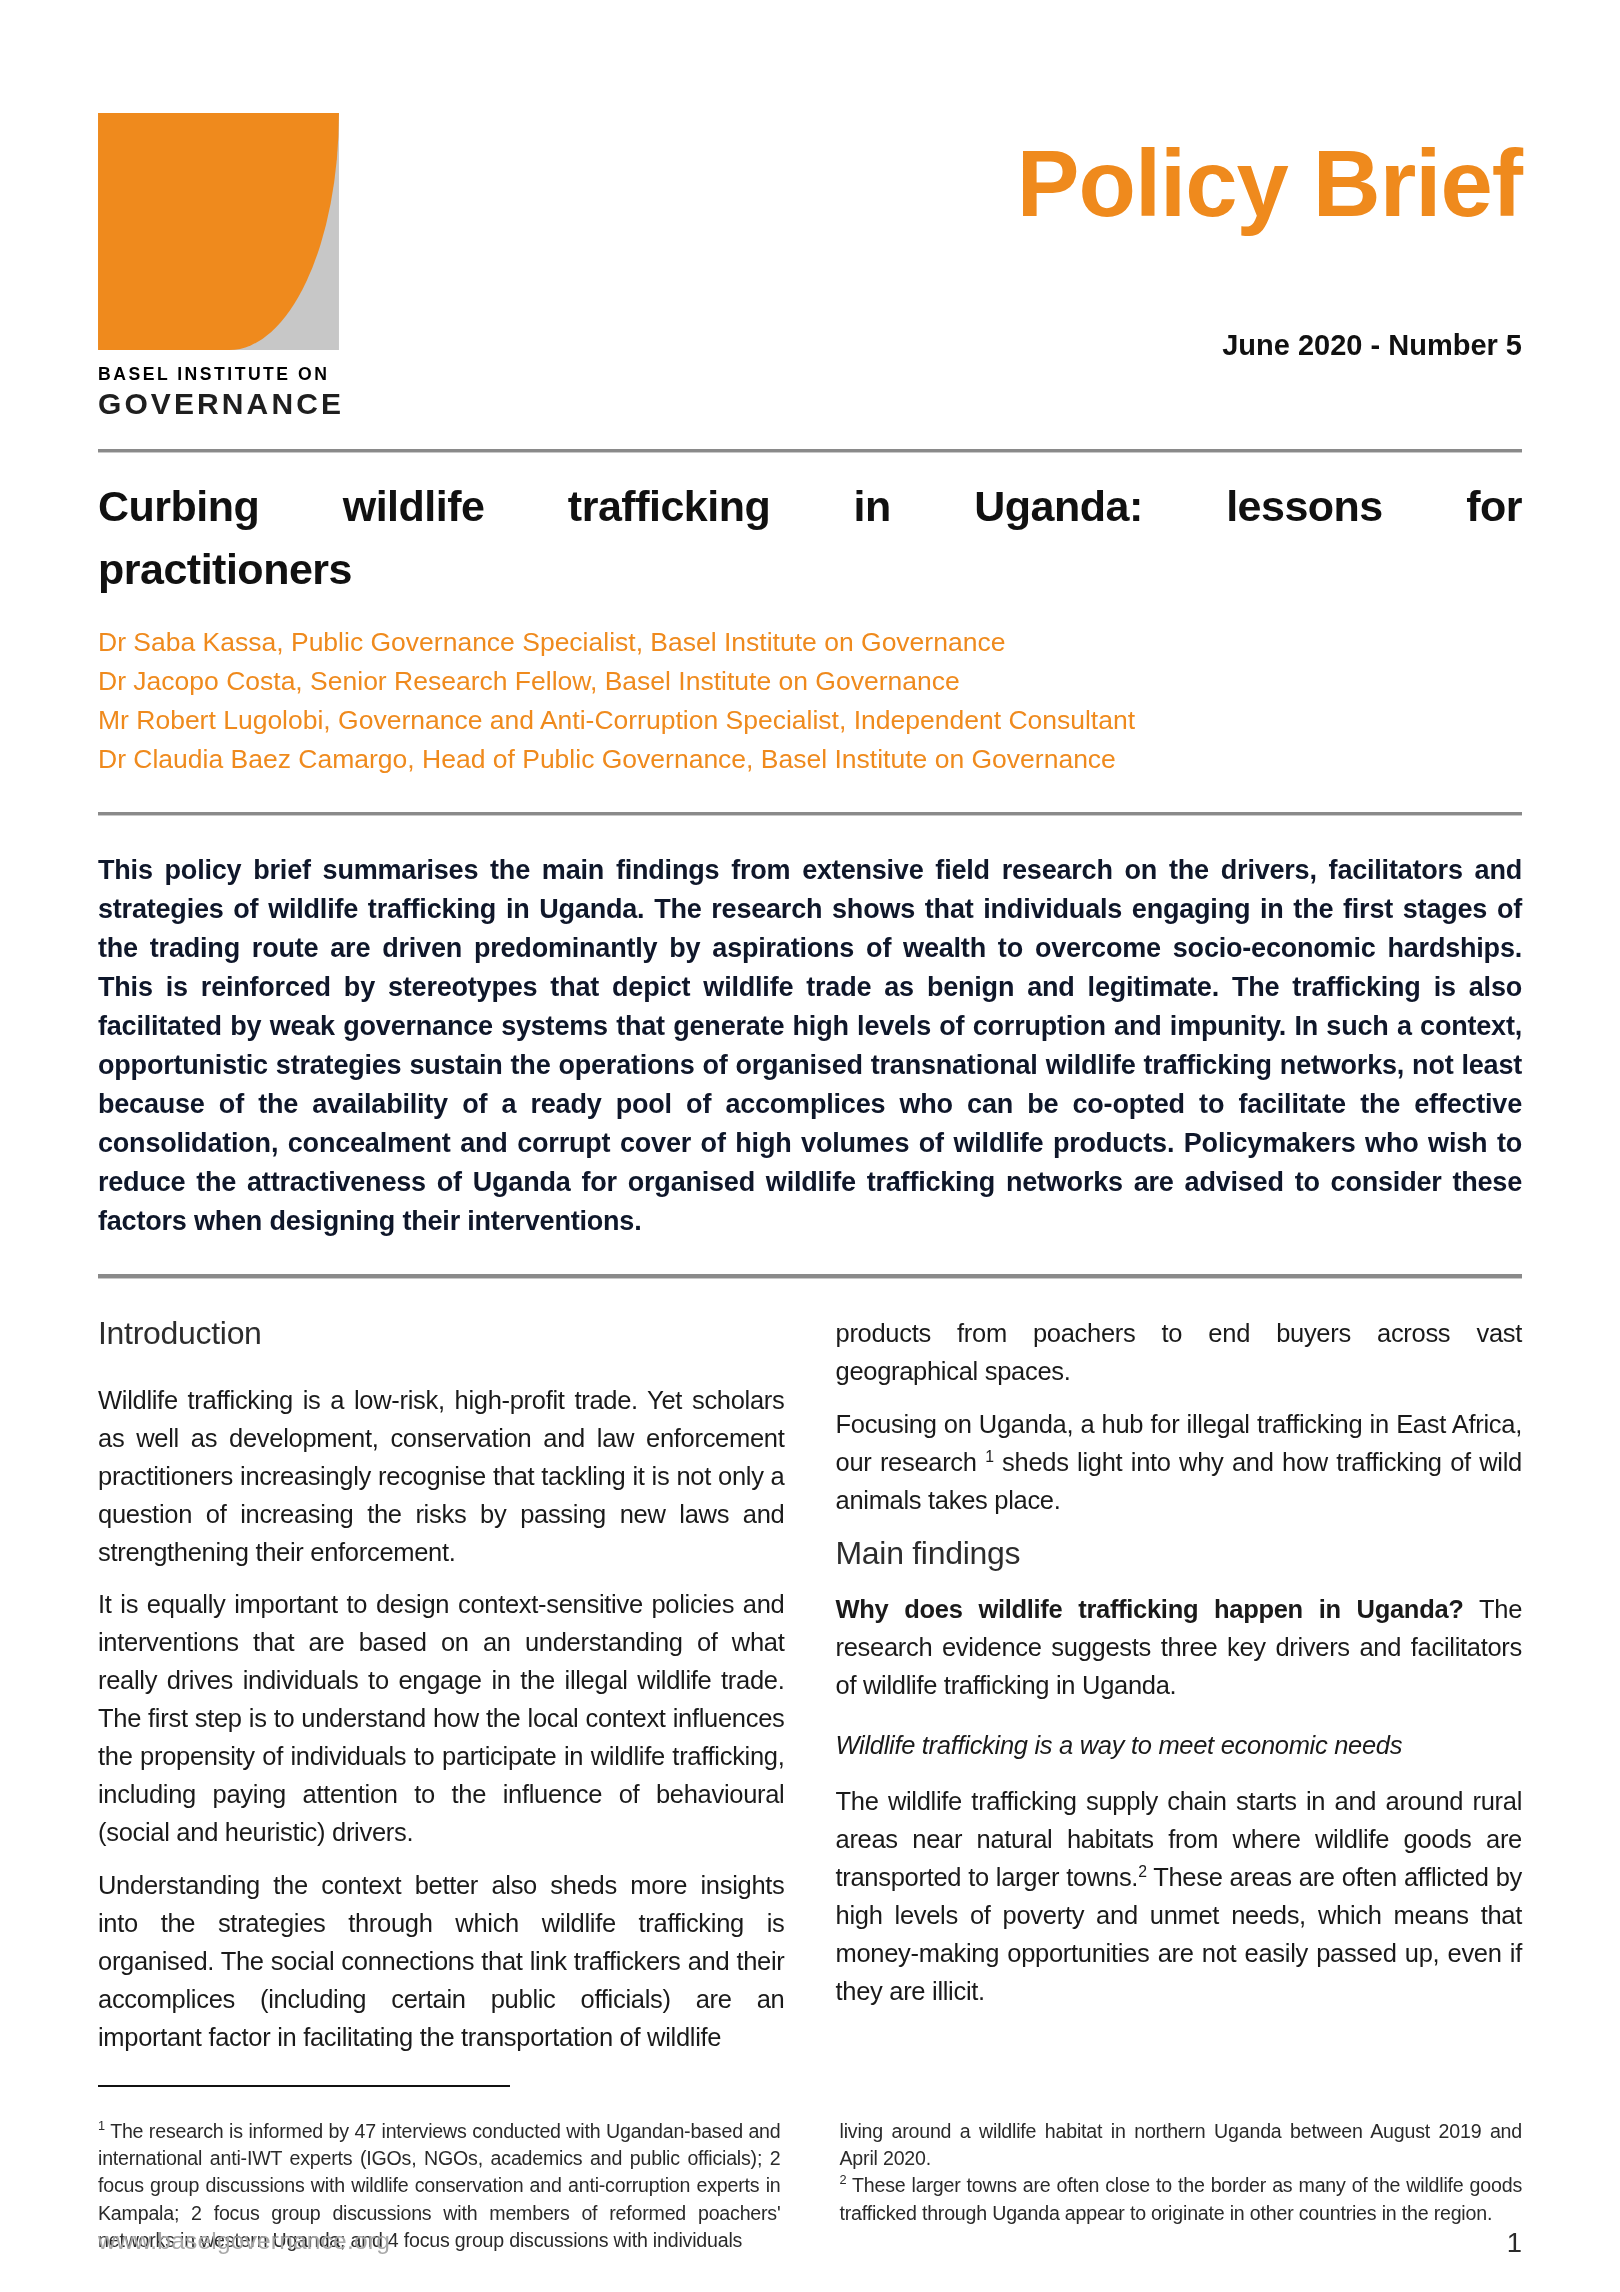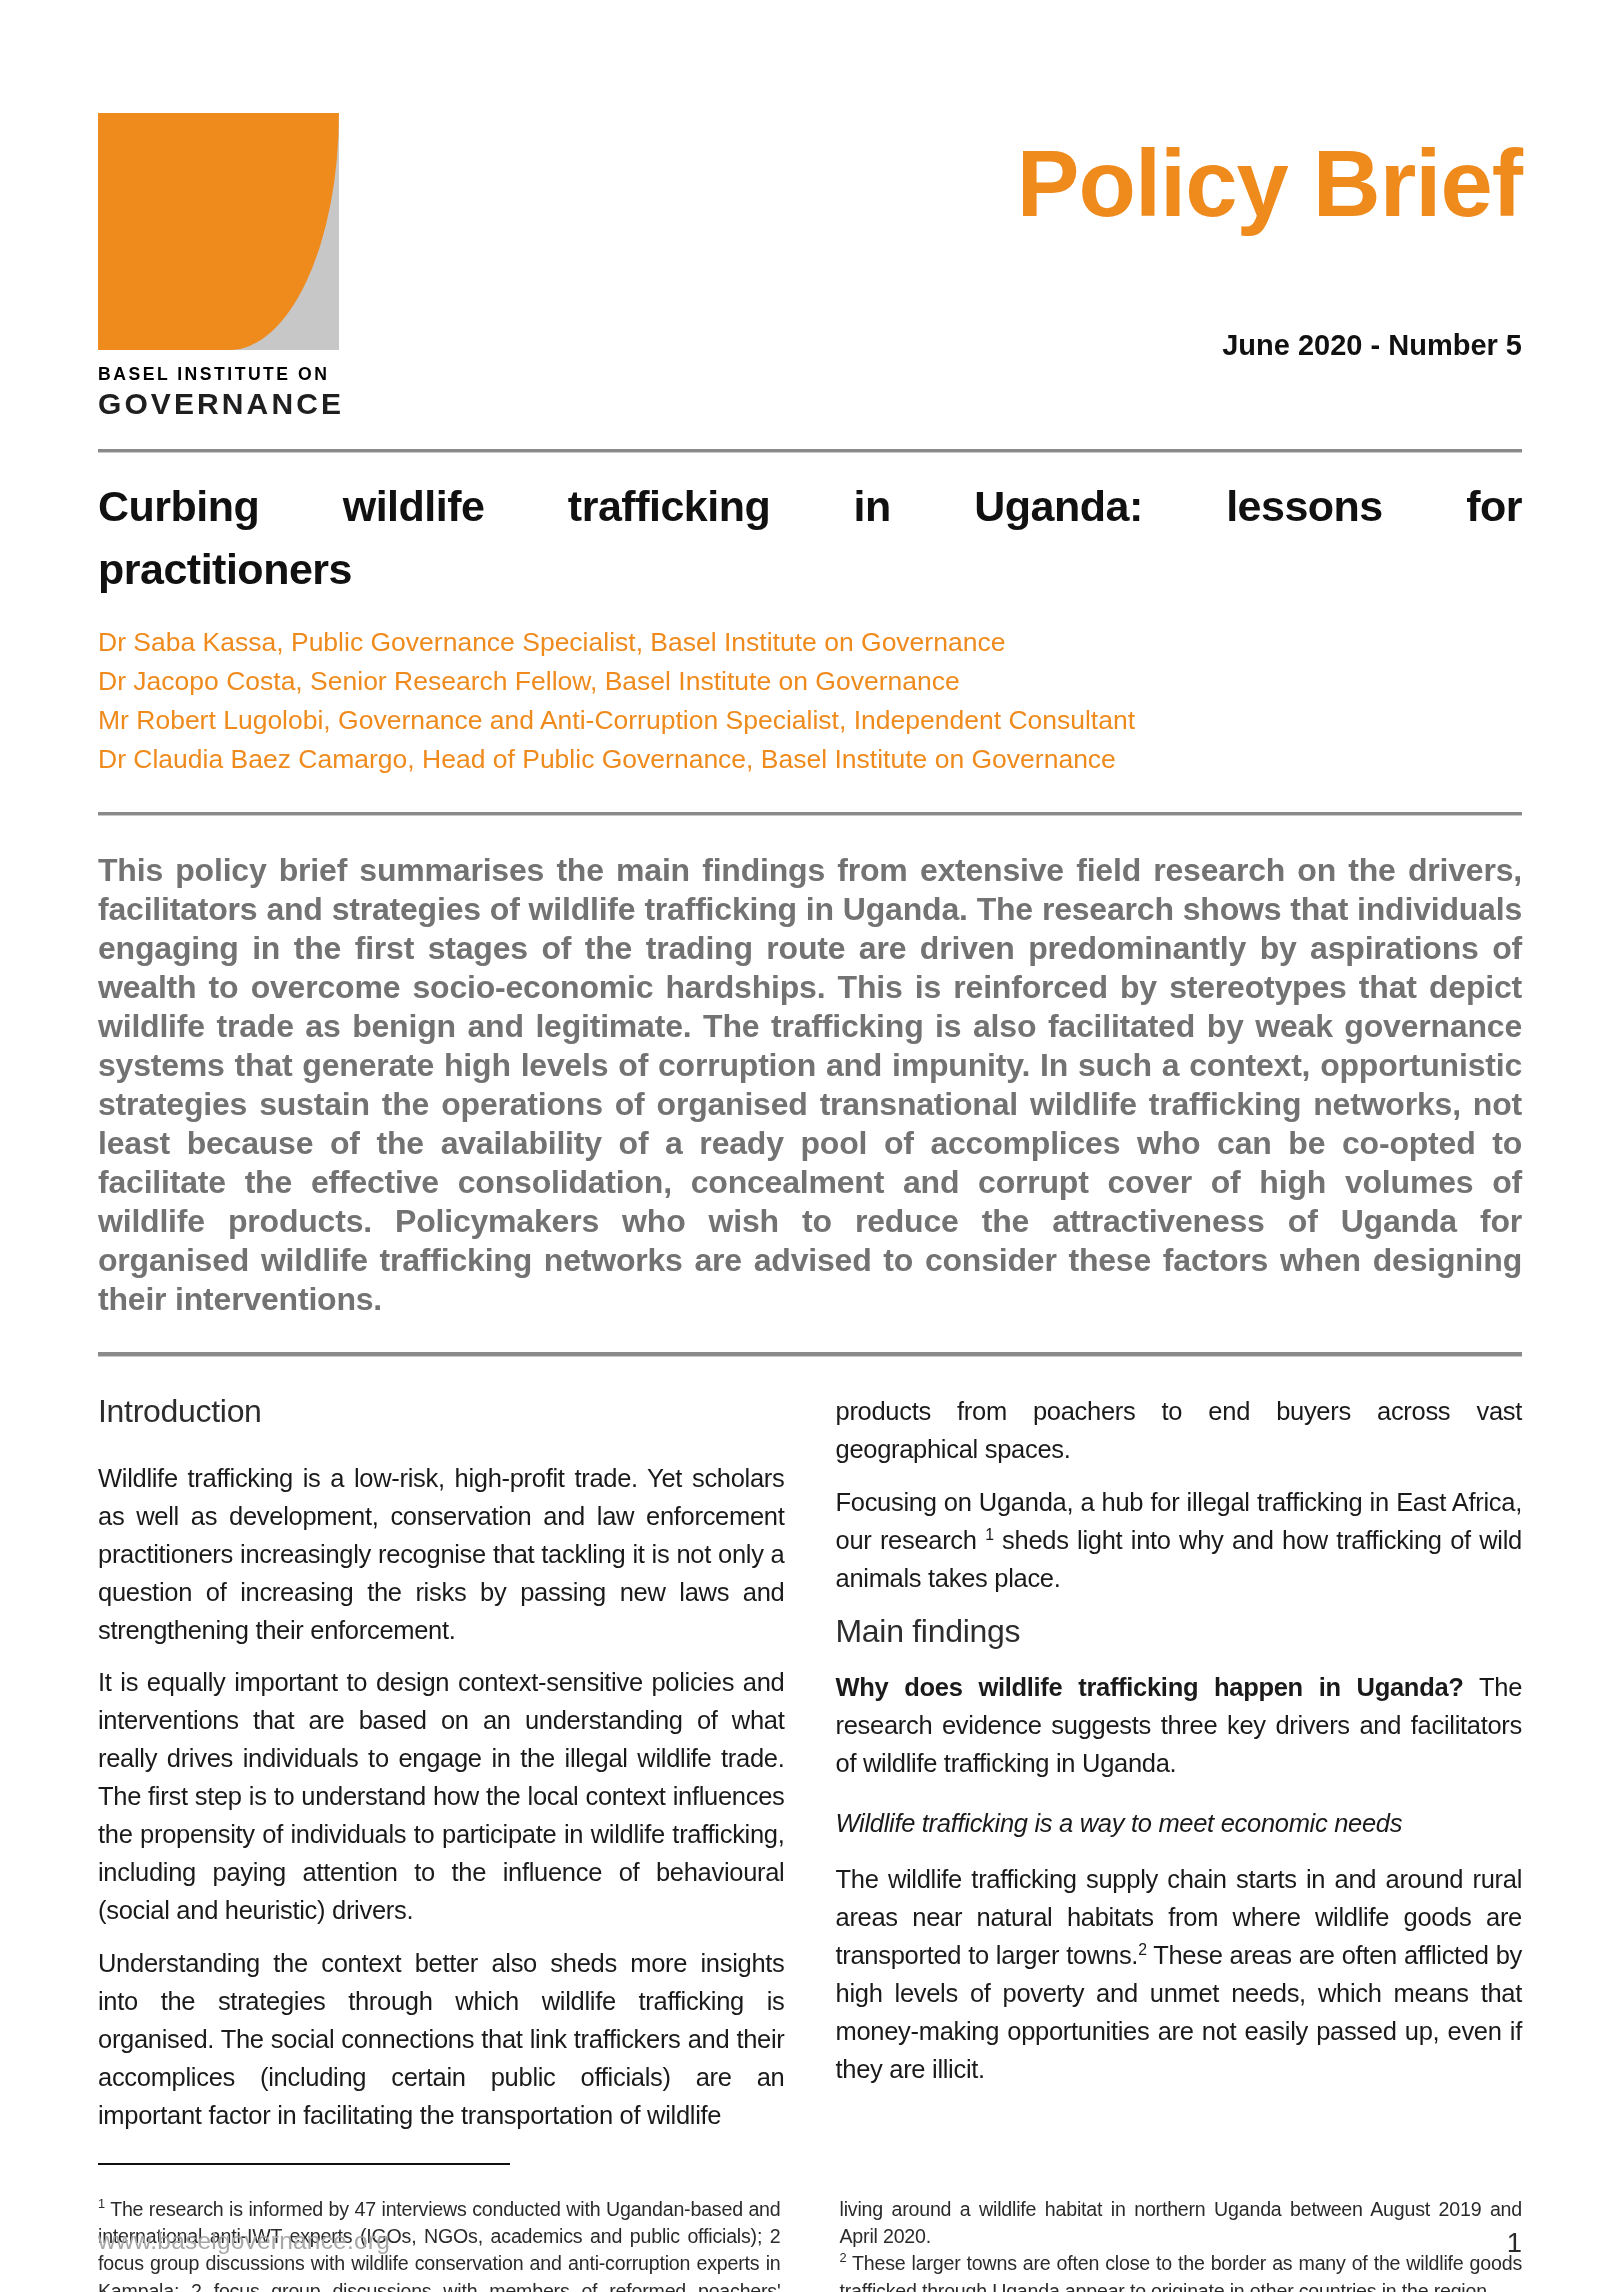--- a/index.html
+++ b/index.html
@@ -40,22 +40,22 @@
   .rule-abstract-bottom { margin-top: 33px; }
 
   
   .doc-title { margin-top: 21.6px; font-size: 43px; font-weight: 700; line-height: 63px; color: #111; letter-spacing: -0.5px; }
   .doc-title .line1 { text-align: justify; text-align-last: justify; }
   .authors { margin-top: 21.6px; }
   .author-line { font-size: 26.5px; line-height: 39px; color: var(--brand-orange, #EF8A1D); }
 
   
   .abstract {
-    margin-top: 35px; font-size: 32px; font-weight: 700;
-    line-height: 39px; text-align: justify; color: #737373;
+    margin-top: 35px; font-size: 27px; font-weight: 700;
+    line-height: 39px; text-align: justify; color: #0f172a;
     letter-spacing: -0.2px;
   }
 
   
   .columns { margin-top: 35px; display: flex; gap: 51px; }
   .col { flex: 1; min-width: 0; }
   .section-heading {
     font-size: 32px; font-weight: 400; color: var(--heading-gray, #2D2D2D);
     margin: 0 0 27.4px 0; line-height: 39px; letter-spacing: -0.3px;
   }

